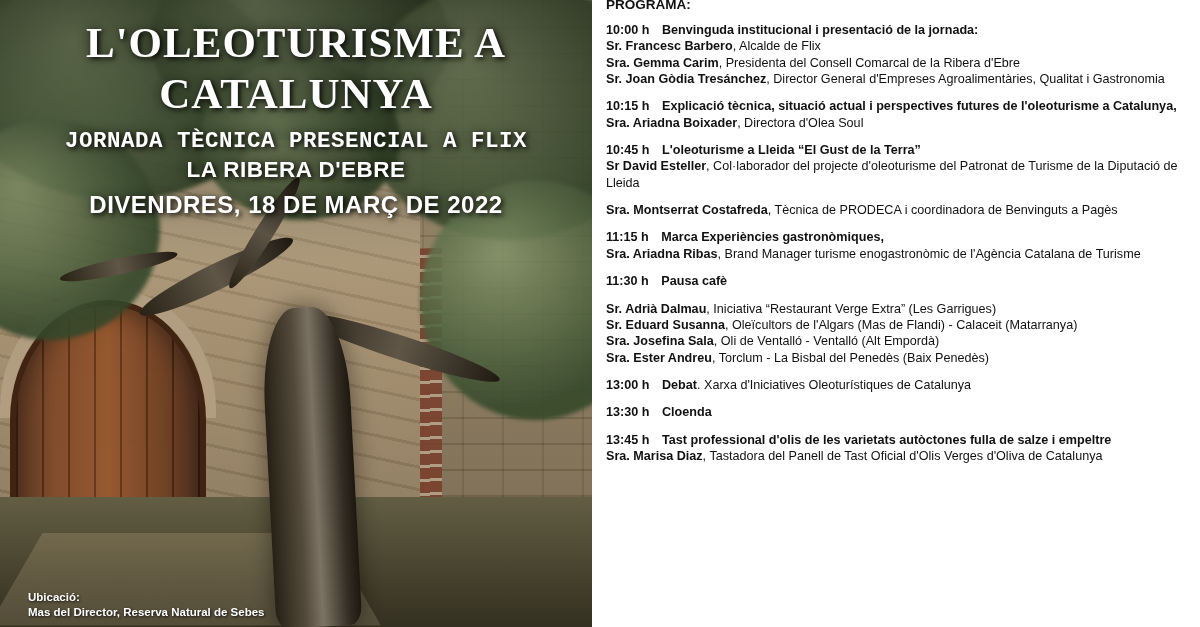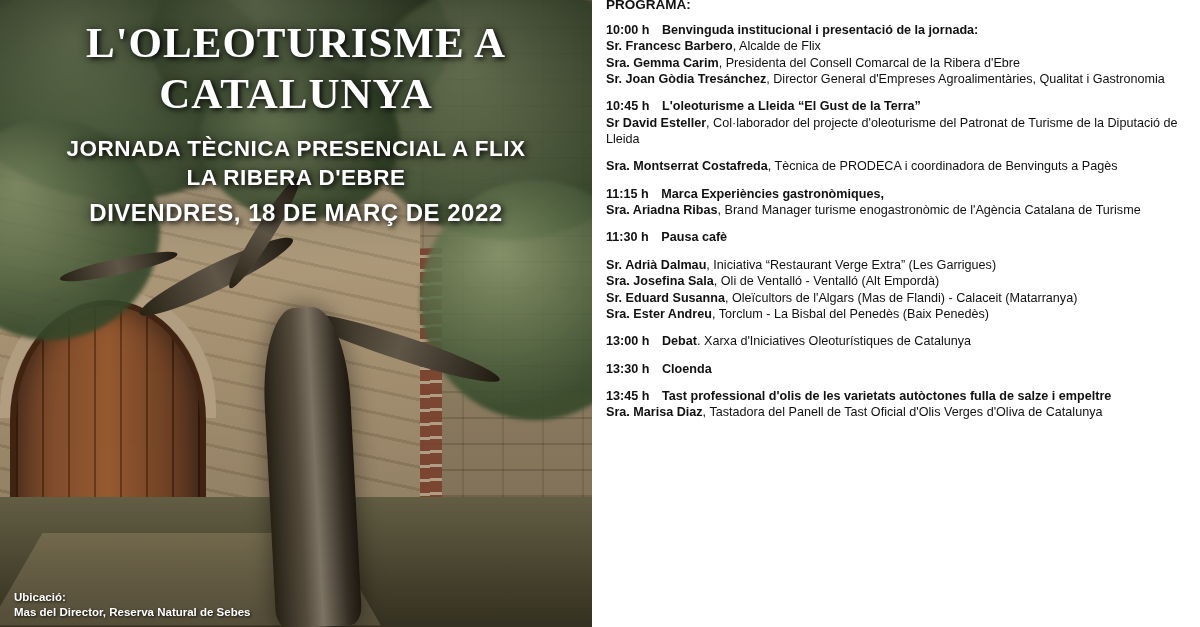--- a/index.html
+++ b/index.html
@@ -126,41 +126,42 @@
     padding: 0 12px;
   }
   .title-main {
     font-family: "Liberation Serif", serif;
     font-weight: bold;
     font-size: 43px;
     line-height: 1.18;
     letter-spacing: 1px;
   }
   .title-sub1 {
-    margin-top: 16px;
+    margin-top: 8px;
     font-size: 22.5px;
     font-weight: bold;
     letter-spacing: .5px;
     line-height: 1.25;
+    font-family: Liberation Mono, monospace;
   }
   .title-sub2 {
     font-size: 22.5px;
     font-weight: bold;
     letter-spacing: .5px;
     line-height: 1.25;
   }
   .title-date {
     margin-top: 7px;
     font-size: 24px;
     font-weight: bold;
     letter-spacing: .5px;
   }
   
   .location {
-    position: absolute; left: 14px; bottom: 6px; z-index: 6;
+    position: absolute; left: 28px; bottom: 6px; z-index: 6;
     color: #ffffff;
     font-size: 11.5px;
     line-height: 1.35;
     text-shadow: 1px 1px 3px rgba(0,0,0,.9);
     font-weight: bold;
   }
   .location .loc-label { font-weight: bold; }
   .location .loc-value { font-weight: bold; }
   
   .program-panel {
@@ -237,37 +238,41 @@
   <div class="program-panel">
     <div class="program-heading">PROGRAMA:</div>
     <div id="program-entries">
         <div class="entry">
           <div class="entry-line"><span class="time">10:00 h </span><span class="headline">Benvinguda institucional i presentació de la jornada:</span></div>
           <div class="entry-line"><b>Sr. Francesc Barbero</b><span class="speaker">, Alcalde de Flix</span></div>
           <div class="entry-line"><b>Sra. Gemma Carim</b><span class="speaker">, Presidenta del Consell Comarcal de la Ribera d'Ebre</span></div>
           <div class="entry-line"><b>Sr. Joan Gòdia Tresánchez</b><span class="speaker">, Director General d'Empreses Agroalimentàries, Qualitat i Gastronomia</span></div>
         </div>
         <div class="entry">
+          <div class="entry-line"><span class="time">10:15 h </span><span class="headline">Explicació tècnica, situació actual i perspectives futures de l'oleoturisme a Catalunya,</span></div>
+          <div class="entry-line"><b>Sra. Ariadna Boixader</b><span class="speaker">, Directora d'Olea Soul</span></div>
+        </div>
+        <div class="entry">
           <div class="entry-line"><span class="time">10:45 h </span><span class="headline">L'oleoturisme a Lleida “El Gust de la Terra”</span></div>
           <div class="entry-line"><b>Sr David Esteller</b><span class="speaker">, Col·laborador del projecte d'oleoturisme del Patronat de Turisme de la Diputació de Lleida</span></div>
         </div>
         <div class="entry">
           <div class="entry-line"><b>Sra. Montserrat Costafreda</b><span class="speaker">, Tècnica de PRODECA i coordinadora de Benvinguts a Pagès</span></div>
         </div>
         <div class="entry">
           <div class="entry-line"><span class="time">11:15 h </span><span class="headline">Marca Experiències gastronòmiques,</span></div>
           <div class="entry-line"><b>Sra. Ariadna Ribas</b><span class="speaker">, Brand Manager turisme enogastronòmic de l'Agència Catalana de Turisme</span></div>
         </div>
         <div class="entry">
           <div class="entry-line"><span class="time">11:30 h </span><span class="headline">Pausa cafè</span></div>
         </div>
         <div class="entry">
           <div class="entry-line"><b>Sr. Adrià Dalmau</b><span class="speaker">, Iniciativa “Restaurant Verge Extra” (Les Garrigues)</span></div>
+          <div class="entry-line"><b>Sr. Eduard Susanna</b><span class="speaker">, Oleïcultors de l'Algars (Mas de Flandi) - Calaceit (Matarranya)</span></div>
           <div class="entry-line"><b>Sra. Josefina Sala</b><span class="speaker">, Oli de Ventalló - Ventalló (Alt Empordà)</span></div>
-          <div class="entry-line"><b>Sr. Eduard Susanna</b><span class="speaker">, Oleïcultors de l'Algars (Mas de Flandi) - Calaceit (Matarranya)</span></div>
           <div class="entry-line"><b>Sra. Ester Andreu</b><span class="speaker">, Torclum - La Bisbal del Penedès (Baix Penedès)</span></div>
         </div>
         <div class="entry">
           <div class="entry-line"><span class="time">13:00 h </span><span class="headline">Debat</span><span class="speaker">. Xarxa d'Iniciatives Oleoturístiques de Catalunya</span></div>
         </div>
         <div class="entry">
           <div class="entry-line"><span class="time">13:30 h </span><span class="headline">Cloenda</span></div>
         </div>
         <div class="entry">
           <div class="entry-line"><span class="time">13:45 h </span><span class="headline">Tast professional d'olis de les varietats autòctones fulla de salze i empeltre</span></div>

